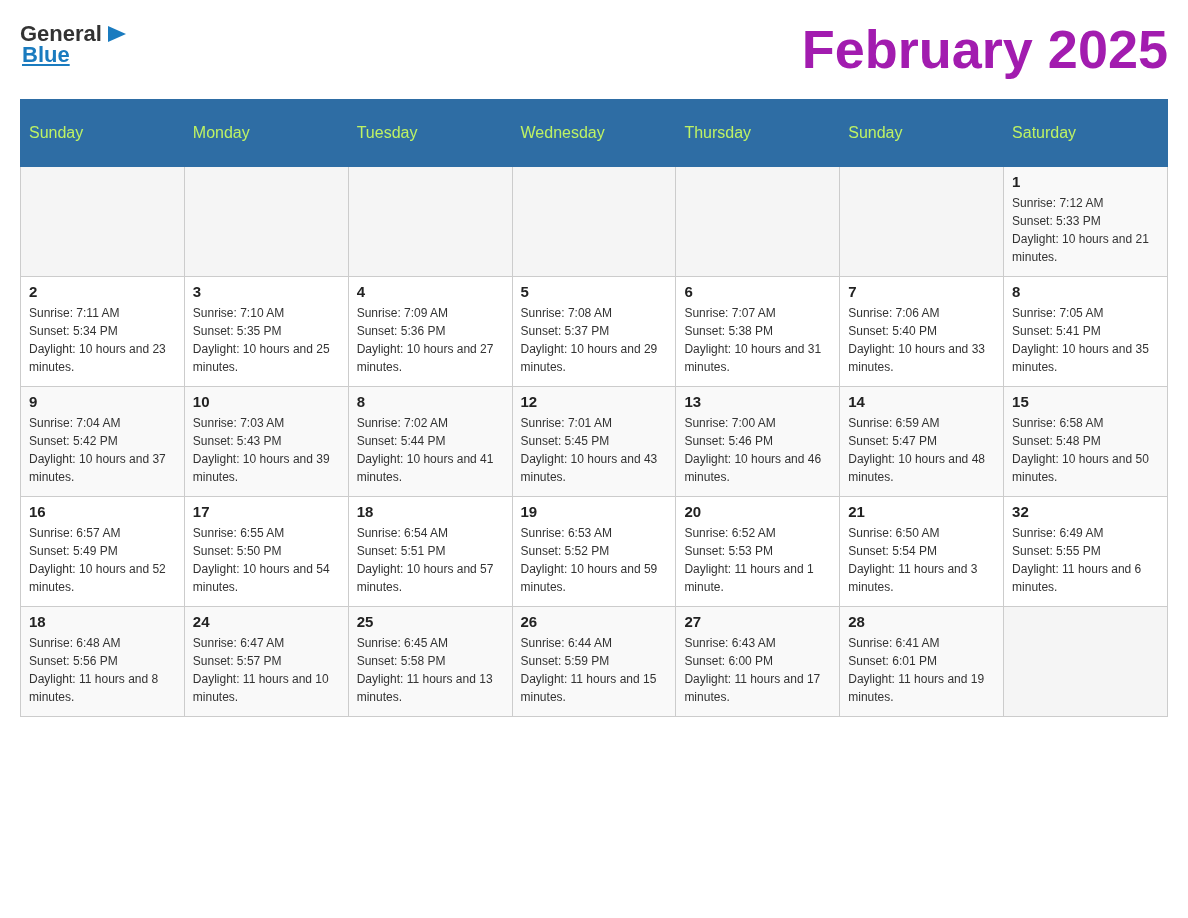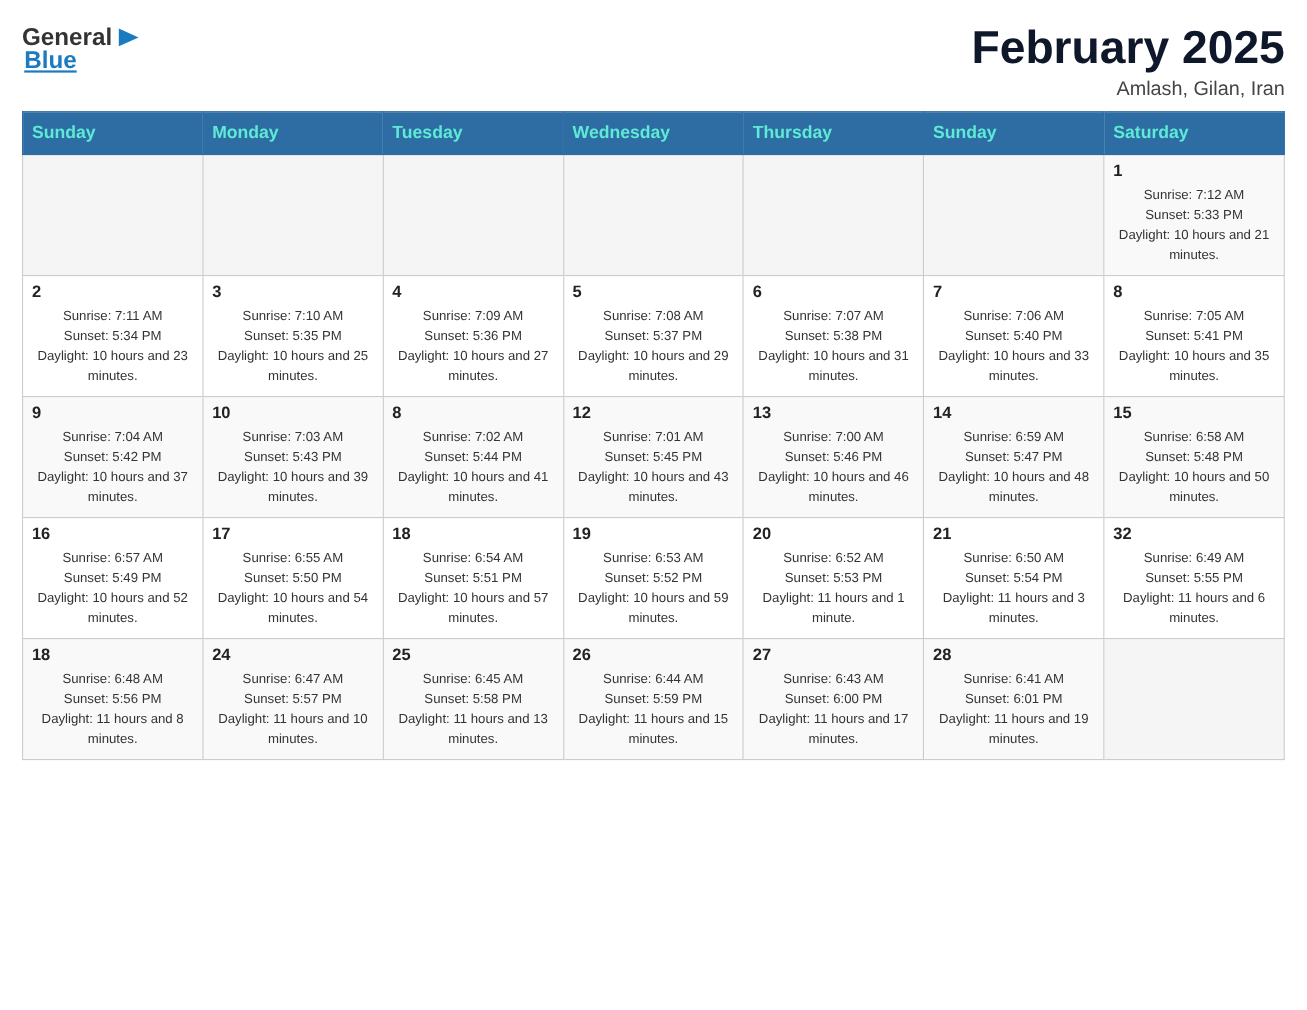--- a/index.html
+++ b/index.html
@@ -7,62 +7,62 @@
       font-family: Arial, sans-serif;
       background: #fff;
       padding: 20px;
       width: 1188px;
       min-height: 918px;
     }
     .header {
       display: flex;
       justify-content: space-between;
       align-items: flex-start;
-      margin-bottom: 10px;
+      margin-bottom: 20px;
     }
     .logo {
       display: flex;
       align-items: center;
       gap: 4px;
     }
     .logo-text-general {
       font-size: 22px;
       font-weight: bold;
       color: #333;
     }
     .logo-text-blue {
       font-size: 22px;
       font-weight: bold;
       color: #1a7bbf;
     }
     .title-block {
       text-align: right;
     }
     .month-title {
-      font-size: 42px;
-      font-weight: bold;
-      color: #0f172a;
+      font-size: 54px;
+      font-weight: bold;
+      color: #a21caf;
       line-height: 1.1;
     }
     .location-title {
       font-size: 18px;
       color: #444;
       margin-top: 4px;
     }
     .calendar {
       width: 100%;
       border-collapse: collapse;
       margin-top: 10px;
     }
     .calendar th {
       background-color: #2e6da4;
-      color: #5eead4;
+      color: #bef264;
       font-size: 16px;
-      font-weight: bold;
-      padding: 10px 8px;
+      font-weight: normal;
+      padding: 24px 8px;
       text-align: left;
       border: 1px solid #2e6da4;
     }
     .calendar td {
       border: 1px solid #ccc;
       vertical-align: top;
       padding: 6px 8px;
       width: 14.28%;
       min-height: 100px;
       font-size: 12.5px;
@@ -79,21 +79,20 @@
       font-size: 15px;
       font-weight: bold;
       color: #222;
       display: block;
       margin-bottom: 4px;
     }
     .day-info {
       font-size: 12px;
       color: #333;
       line-height: 1.5;
-      text-align: center;
     }
     .empty-cell {
       background: #f5f5f5 !important;
     }
     .calendar tbody tr td {
       height: 110px;
     }
   </style>
 </head>
 <body>
@@ -105,21 +104,20 @@
         <span class="logo-text-general">General</span>
         <svg width="28" height="28" viewBox="0 0 28 28" style="margin-left:2px;">
           <polygon points="4,6 22,14 4,22" fill="#1a7bbf"></polygon>
         </svg>
       </div>
       <span class="logo-text-blue" style="margin-top:-6px;margin-left:2px;text-decoration:underline;">Blue</span>
     </div>
   </div>
   <div class="title-block">
     <div class="month-title">February 2025</div>
-    <div class="location-title">Amlash, Gilan, Iran</div>
   </div>
 </div>
 
 <table class="calendar">
   <thead>
     <tr>
     <th>Sunday</th>
         <th>Monday</th>
         <th>Tuesday</th>
         <th>Wednesday</th>

